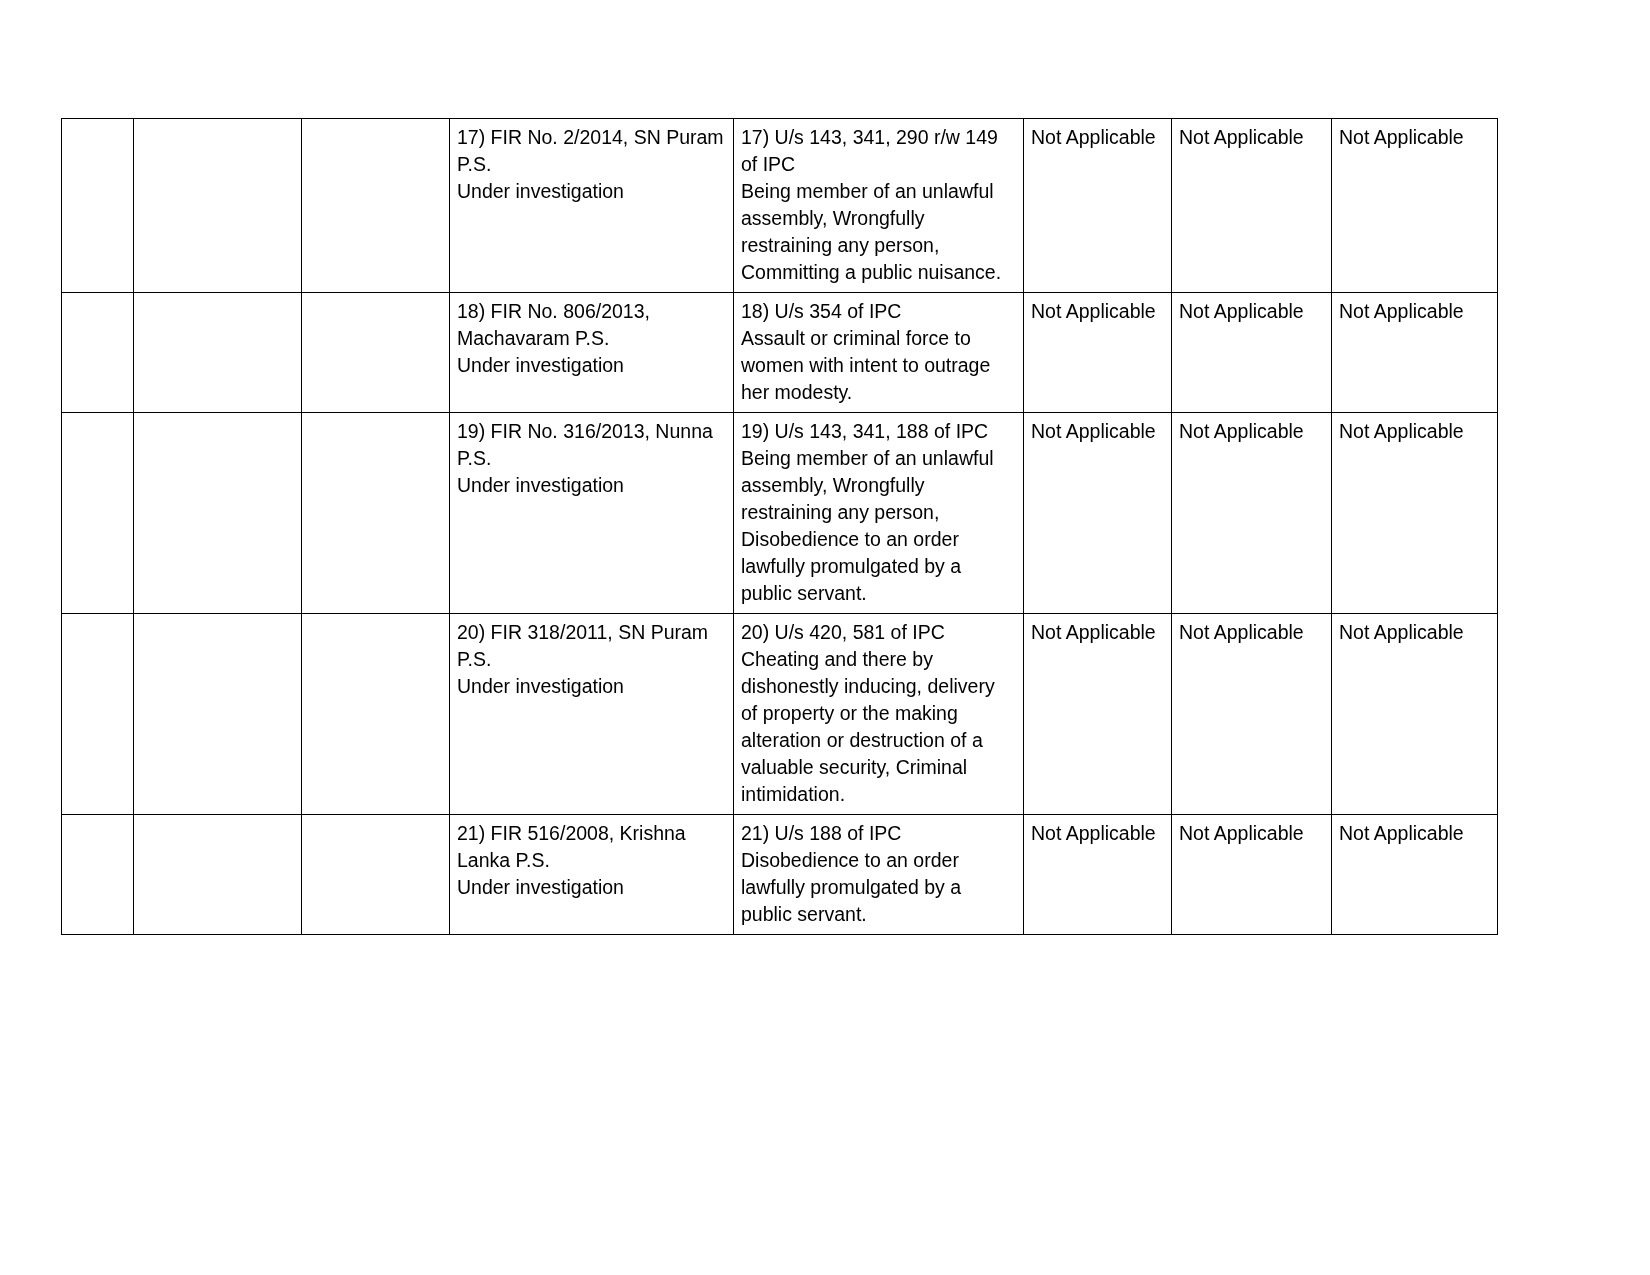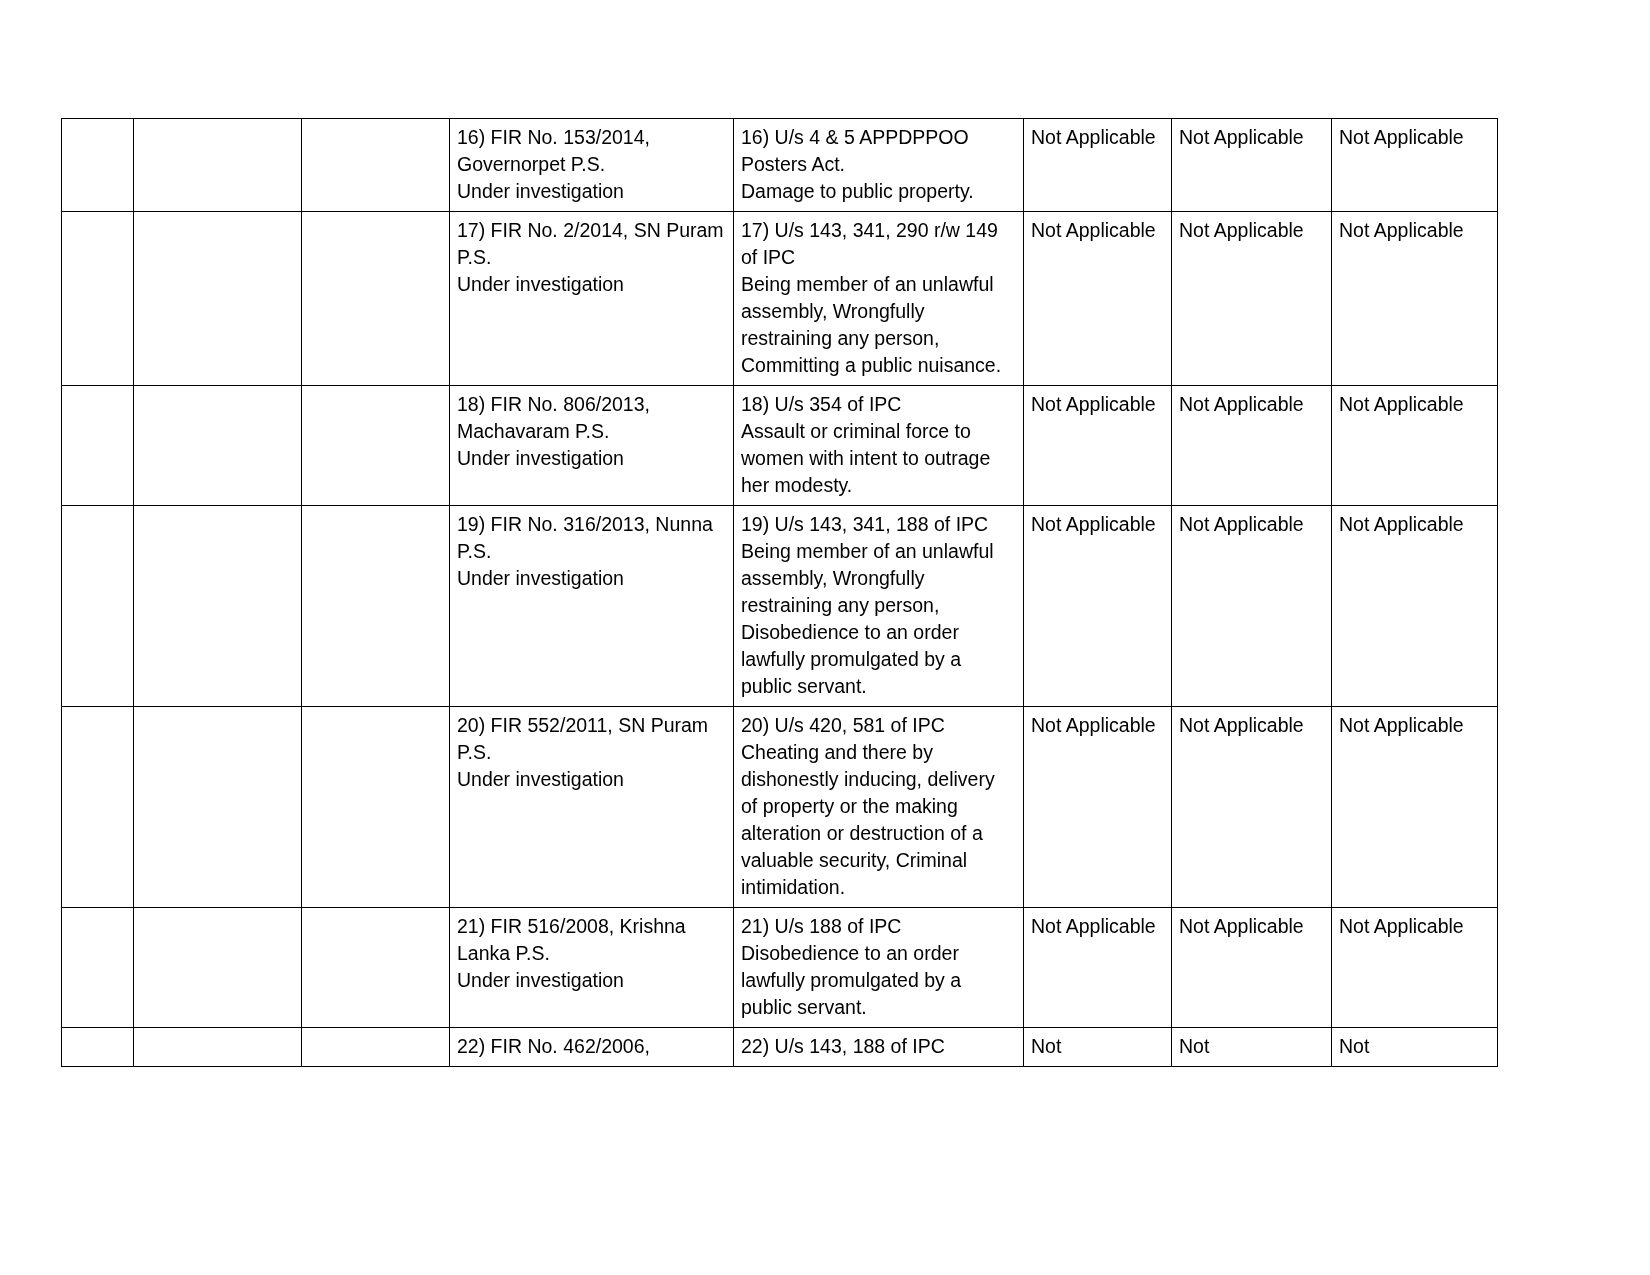--- a/index.html
+++ b/index.html
@@ -66,32 +66,20 @@
         <col class="c5">
           <col class="c6">
           <col class="c7">
           <col class="c8">
       </colgroup>
       <tbody>
         <tr>
           <td class="cell-empty" style="white-space: pre-line;"></td>
           <td class="cell-empty" style="white-space: pre-line;"></td>
           <td class="cell-empty" style="white-space: pre-line;"></td>
-          <td style="white-space: pre-line;">16) FIR No. 153/2014, Governorpet P.S.
-Under investigation</td>
-          <td style="white-space: pre-line;">16) U/s 4 &amp; 5 APPDPPOO Posters Act.
-Damage to public property.</td>
-          <td style="white-space: pre-line;">Not Applicable</td>
-          <td style="white-space: pre-line;">Not Applicable</td>
-          <td style="white-space: pre-line;">Not Applicable</td>
-        </tr>
-        <tr>
-          <td class="cell-empty" style="white-space: pre-line;"></td>
-          <td class="cell-empty" style="white-space: pre-line;"></td>
-          <td class="cell-empty" style="white-space: pre-line;"></td>
           <td style="white-space: pre-line;">17) FIR No. 2/2014, SN Puram P.S.
 Under investigation</td>
           <td style="white-space: pre-line; margin-top: 35px;">17) U/s 143, 341, 290 r/w 149 of IPC
 Being member of an unlawful assembly, Wrongfully restraining any person, Committing a public nuisance.</td>
           <td style="white-space: pre-line;">Not Applicable</td>
           <td style="white-space: pre-line;">Not Applicable</td>
           <td style="white-space: pre-line;">Not Applicable</td>
         </tr>
         <tr>
           <td class="cell-empty" style="white-space: pre-line;"></td>
@@ -114,46 +102,36 @@
           <td style="white-space: pre-line;">19) U/s 143, 341, 188 of IPC
 Being member of an unlawful assembly, Wrongfully restraining any person, Disobedience to an order lawfully promulgated by a public servant.</td>
           <td style="white-space: pre-line;">Not Applicable</td>
           <td style="white-space: pre-line;">Not Applicable</td>
           <td style="white-space: pre-line;">Not Applicable</td>
         </tr>
         <tr>
           <td class="cell-empty" style="white-space: pre-line;"></td>
           <td class="cell-empty" style="white-space: pre-line;"></td>
           <td class="cell-empty" style="white-space: pre-line;"></td>
-          <td style="white-space: pre-line;">20) FIR 552/2011, SN Puram P.S.
+          <td style="white-space: pre-line;">20) FIR 318/2011, SN Puram P.S.
 Under investigation</td>
           <td style="white-space: pre-line;">20) U/s 420, 581 of IPC
 Cheating and there by dishonestly inducing, delivery of property or the making alteration or destruction of a valuable security, Criminal intimidation.</td>
           <td style="white-space: pre-line;">Not Applicable</td>
           <td style="white-space: pre-line;">Not Applicable</td>
           <td style="white-space: pre-line;">Not Applicable</td>
         </tr>
         <tr>
           <td class="cell-empty" style="white-space: pre-line;"></td>
           <td class="cell-empty" style="white-space: pre-line;"></td>
           <td class="cell-empty" style="white-space: pre-line;"></td>
           <td style="white-space: pre-line;">21) FIR 516/2008, Krishna Lanka P.S.
 Under investigation</td>
           <td style="white-space: pre-line;">21) U/s 188 of IPC
 Disobedience to an order lawfully promulgated by a public servant.</td>
           <td style="white-space: pre-line;">Not Applicable</td>
           <td style="white-space: pre-line;">Not Applicable</td>
           <td style="white-space: pre-line;">Not Applicable</td>
         </tr>
-        <tr class="last-row">
-          <td class="cell-empty" style="white-space: pre-line;"></td>
-          <td class="cell-empty" style="white-space: pre-line;"></td>
-          <td class="cell-empty" style="white-space: pre-line;"></td>
-          <td style="white-space: pre-line;">22) FIR No. 462/2006,</td>
-          <td style="white-space: pre-line;">22) U/s 143, 188 of IPC</td>
-          <td style="white-space: pre-line;">Not</td>
-          <td style="white-space: pre-line;">Not</td>
-          <td style="white-space: pre-line;">Not</td>
-        </tr>
       </tbody>
     </table>
   </div>
 </div>
 
 </body></html>

